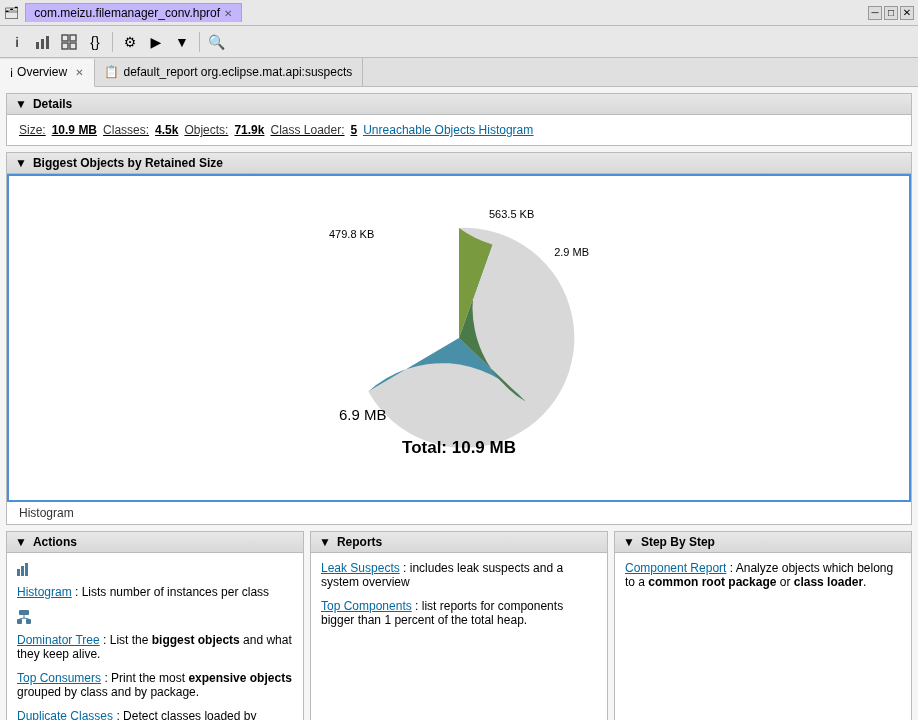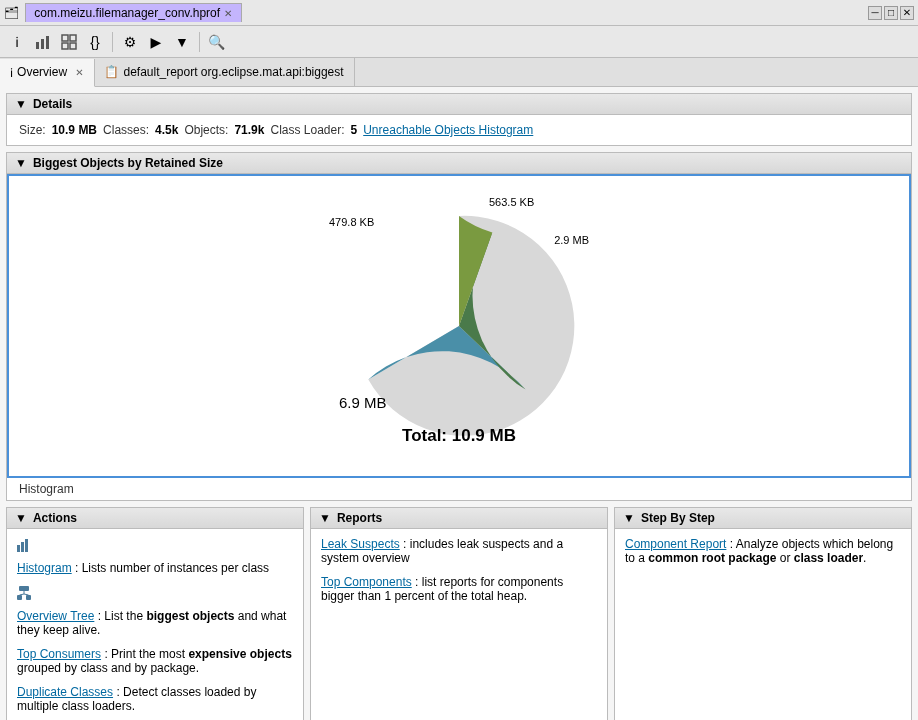--- a/index.html
+++ b/index.html
@@ -42,35 +42,35 @@
     .main { background: #f5f5f5; padding: 0; overflow-y: auto; height: calc(720px - 86px); }
 
     
     .section { border: 1px solid #bbb; margin: 6px; background: #fff; }
     .section-header {
       background: linear-gradient(to bottom, #e8e8e8, #d8d8d8);
       border-bottom: 1px solid #bbb; padding: 3px 8px;
       display: flex; align-items: center; gap: 6px; font-weight: bold; font-size: 12px;
       cursor: pointer;
     }
-    .section-content { padding: 8px 12px; }
+    .section-content { padding: 8px 12px; text-decoration: underline; }
 
     
     .details-row { display: flex; gap: 6px; align-items: center; flex-wrap: wrap; }
     .detail-label { color: #333; }
     .detail-value { font-weight: bold; }
     .link { color: #0369a1; text-decoration: underline; cursor: pointer; }
 
     
     .chart-area {
       border: 2px solid #4a90d9; background: #fff; margin: 0;
       display: flex; flex-direction: column; align-items: center; padding: 10px;
       min-height: 300px;
     }
-    .chart-container { position: relative; width: 300px; height: 260px; margin: 10px auto; }
+    .chart-container { position: relative; width: 300px; height: 260px; margin: 22px auto; }
 
     
     .three-col { display: flex; gap: 0; margin: 6px; }
     .col-section { flex: 1; border: 1px solid #bbb; background: #fff; margin: 0 3px; }
     .col-section:first-child { margin-left: 0; }
     .col-section:last-child { margin-right: 0; }
     .col-header {
       background: linear-gradient(to bottom, #e8e8e8, #d8d8d8);
       border-bottom: 1px solid #bbb; padding: 3px 8px;
       display: flex; align-items: center; gap: 6px; font-weight: bold; font-size: 12px;
@@ -128,21 +128,21 @@
 </div>
 
 <div class="tabs-row">
   <div class="tab active">
     <span class="tab-icon">ℹ</span>
     <span>Overview</span>
     <span class="tab-close-x">✕</span>
   </div>
   <div class="tab">
     <span class="tab-icon">📋</span>
-    <span>default_report  org.eclipse.mat.api:biggest</span>
+    <span>default_report  org.eclipse.mat.api:suspects</span>
   </div>
 </div>
 
 <div class="main">
 
   <div class="section">
     <div class="section-header">
       <span>▼</span>
       <span>Details</span>
     </div>
@@ -216,21 +216,21 @@
             <svg width="14" height="14" viewBox="0 0 14 14">
               <rect x="2" y="0" width="10" height="5" rx="1" fill="#4a7a9b"></rect>
               <line x1="7" y1="5" x2="7" y2="8" stroke="#4a7a9b" stroke-width="1"></line>
               <rect x="0" y="9" width="5" height="5" rx="1" fill="#4a7a9b"></rect>
               <rect x="9" y="9" width="5" height="5" rx="1" fill="#4a7a9b"></rect>
               <line x1="7" y1="8" x2="2.5" y2="9" stroke="#4a7a9b" stroke-width="1"></line>
               <line x1="7" y1="8" x2="11.5" y2="9" stroke="#4a7a9b" stroke-width="1"></line>
             </svg>
           </span>
           <span>
-            <a class="link">Overview Tree</a><span> : List the </span><strong>biggest objects</strong><span> and what they keep alive.</span>
+            <a class="link">Dominator Tree</a><span> : List the </span><strong>biggest objects</strong><span> and what they keep alive.</span>
           </span>
         </div>
         <div class="col-item">
           <span>
             <a class="link">Top Consumers</a><span> : Print the most </span><strong>expensive objects</strong><span> grouped by class and by package.</span>
           </span>
         </div>
         <div class="col-item">
           <span>
             <a class="link">Duplicate Classes</a><span> : Detect classes loaded by multiple class loaders.</span>

